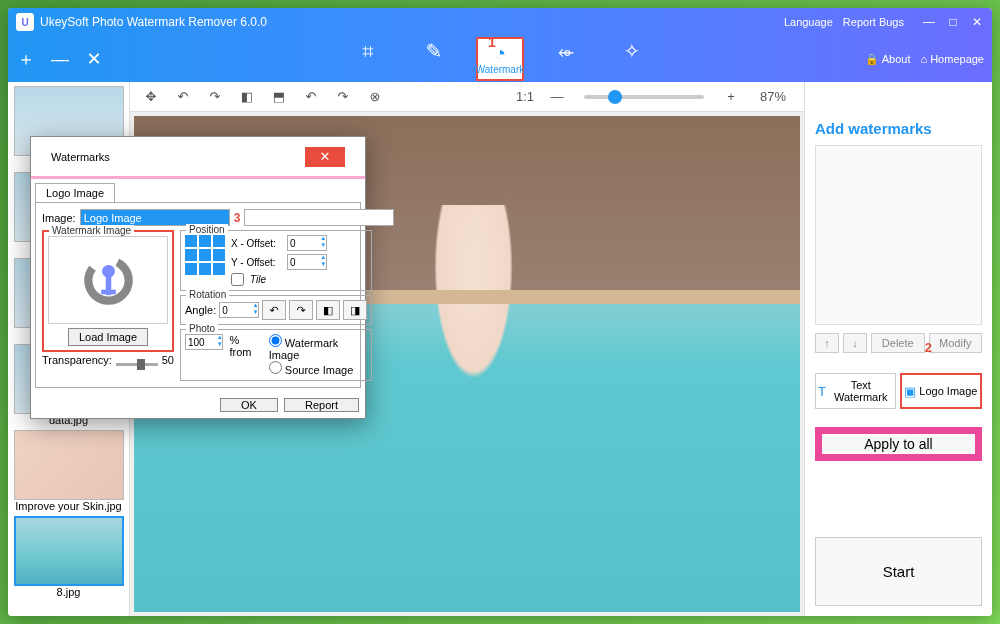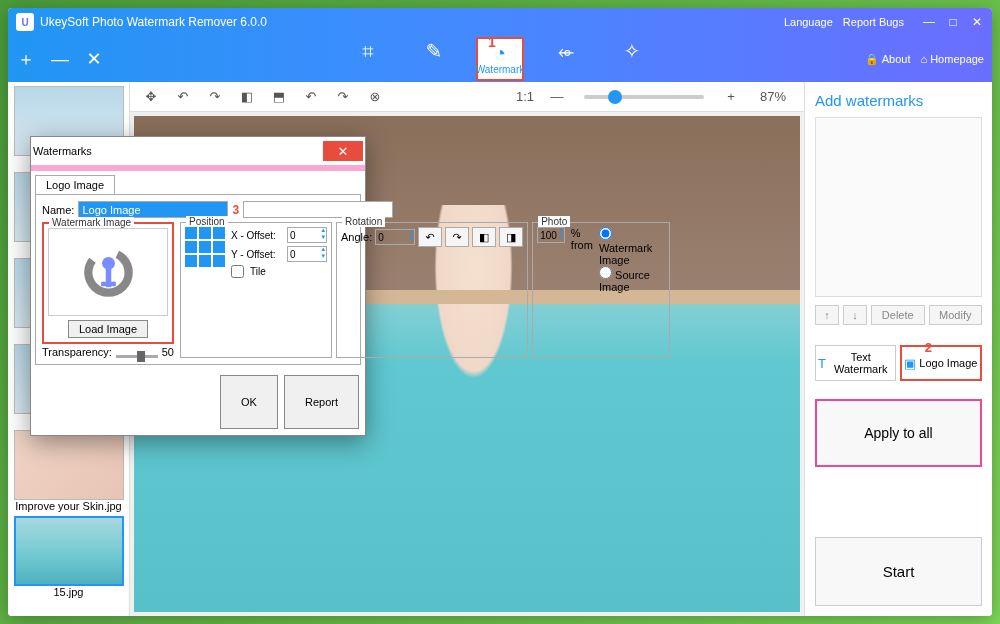--- a/index.html
+++ b/index.html
@@ -34,37 +34,37 @@
 .edit-toolbar .tbi { width: 26px; height: 22px; display: flex; align-items: center; justify-content: center; cursor: pointer; border-radius: 3px; }
 .edit-toolbar .sep { flex: 1; }
 .edit-toolbar .zoom-slider { width: 120px; height: 4px; background: #ccc; border-radius: 2px; position: relative; margin: 0 8px; }
 .edit-toolbar .zoom-slider .thumb-dot { position: absolute; left: 20%; top: -5px; width: 14px; height: 14px; background: #2196f3; border-radius: 50%; }
 .canvas-wrap { flex: 1; background: #f0f0f0; overflow: hidden; position: relative; }
 .photo { position: absolute; inset: 4px; background: linear-gradient(180deg, #b8e0d8 0%, #a8d8d8 25%, #60c8d0 50%, #58c0c8 100%); }
 .photo::before { content: ""; position: absolute; top: 0; left: 0; right: 0; height: 35%; background: linear-gradient(180deg, #8a6f5a, #9a8070); }
 .photo::after { content: ""; position: absolute; top: 35%; left: 0; right: 0; height: 3%; background: #d4b896; }
 .person { position: absolute; top: 18%; left: 38%; width: 26%; height: 62%; background: radial-gradient(ellipse at 50% 20%, #f5e0d0 0%, #f0d8c8 30%, transparent 32%); }
 .right-panel { width: 188px; border-left: 1px solid #ddd; background: #fff; display: flex; flex-direction: column; padding: 10px; gap: 8px; }
-.right-panel h3 { color: #2196f3; font-size: 15px; font-weight: normal; }
+.right-panel h3 { color: #2196f3; font-size: 15px; font-weight: bold; margin-top: 28px; }
 .wm-list { flex: 0 0 180px; border: 1px solid #ddd; background: #fafafa; }
 .wm-actions { display: flex; gap: 4px; }
 .wm-actions button { flex: 1; font-size: 11px; padding: 3px 2px; border: 1px solid #ccc; background: #f5f5f5; cursor: pointer; color: #888; }
 .wm-actions button.arrow { flex: 0 0 24px; }
 .wm-type-row { display: flex; gap: 4px; }
 .wm-type-row button { flex: 1; font-size: 11px; padding: 5px 2px; border: 1px solid #ccc; background: #fff; cursor: pointer; display: flex; align-items: center; justify-content: center; gap: 3px; }
 .wm-type-row button.selected { border: 2px solid #e74c3c; }
 .wm-type-row .ico { color: #2196f3; font-size: 13px; }
-.apply-btn { padding: 24px; border: 2px solid #ec4899; background: #f8f8f8; font-size: 14px; cursor: pointer; }
+.apply-btn { padding: 2px; border: 7px solid #ec4899; background: #f8f8f8; font-size: 14px; cursor: pointer; }
 .right-panel .spacer { flex: 1; }
 .start-btn { padding: 25px; border: 1px solid #ccc; background: #f8f8f8; font-size: 15px; cursor: pointer; }
 .annotate-2 { position: absolute; color: #e74c3c; font-size: 13px; font-weight: bold; }
 
 
 .dialog { position: absolute; top: 136px; left: 30px; width: 336px; background: #fff; border: 1px solid #888; box-shadow: 0 6px 24px rgba(0,0,0,0.4); font-size: 11px; }
-.dialog-title { height: 34px; background: #fff; border-bottom: 6px solid #f9a8d4; display: flex; align-items: center; padding: 0 2px; }
+.dialog-title { height: 42px; background: #fff; border-bottom: 3px solid #f9a8d4; display: flex; align-items: center; padding: 0 20px; }
 .dialog-title .dtext { flex: 1; }
 .dialog-title .dclose { width: 40px; height: 20px; background: #e74c3c; color: #fff; display: flex; align-items: center; justify-content: center; font-size: 13px; cursor: pointer; }
 .dialog-tabs { padding: 4px 4px 0; }
 .dialog-tab { display: inline-block; padding: 3px 10px; border: 1px solid #aaa; border-bottom: none; background: #fff; font-size: 11px; }
 .dialog-body { border: 1px solid #aaa; margin: 0 4px 4px; padding: 6px; display: flex; flex-direction: column; gap: 4px; }
 .d-row { display: flex; align-items: center; gap: 4px; }
 .d-row label.k { width: 50px; }
 .d-row input[type=text] { flex: 1; border: 1px solid #aaa; padding: 1px 3px; font-size: 11px; height: 17px; }
 .d-row input.highlight { background: #2196f3; color: #fff; }
 .d-cols { display: flex; gap: 6px; }
@@ -81,21 +81,21 @@
 .pos-right .pr-row { display: flex; align-items: center; gap: 6px; }
 .pos-right label { width: 50px; font-size: 10px; }
 .spin { width: 40px; height: 16px; border: 1px solid #aaa; display: flex; align-items: center; padding: 0 2px; font-size: 10px; position: relative; }
 .spin::after { content: "▴\A▾"; white-space: pre; position: absolute; right: 1px; top: -2px; font-size: 7px; line-height: 7px; color: #2196f3; }
 .rot-grp { display: flex; align-items: center; gap: 3px; }
 .rot-btn { width: 24px; height: 20px; border: 1px solid #aaa; background: #f5f5f5; display: flex; align-items: center; justify-content: center; font-size: 11px; cursor: pointer; }
 .trans-row { display: flex; align-items: flex-end; gap: 4px; margin-top: 2px; }
 .trans-slider { flex: 1; height: 3px; background: #aaa; position: relative; }
 .trans-slider .tdot { position: absolute; left: 50%; top: -4px; width: 8px; height: 11px; background: #666; }
 .dialog-footer { display: flex; justify-content: flex-end; gap: 6px; padding: 6px; }
-.dialog-footer button { padding: 20px 20px; font-size: 11px; border: 1px solid #888; background: #f0f0f0; cursor: pointer; }
+.dialog-footer button { padding: 0 20px; font-size: 11px; border: 1px solid #888; background: #f0f0f0; cursor: pointer; }
 .annotate-3 { color: #e74c3c; font-size: 12px; font-weight: bold; }
 </style>
 </head>
 <body>
 
 <div class="app-window">
 
   <div class="titlebar">
     <div class="logo">U</div>
     <span>UkeySoft Photo Watermark Remover 6.0.0</span>
@@ -160,21 +160,21 @@
       <div class="thumb">
           <div class="img taj"></div>
           <div>data.jpg</div>
         </div>
       <div class="thumb">
           <div class="img face"></div>
           <div>Improve your Skin.jpg</div>
         </div>
       <div class="thumb sel">
           <div class="img pool"></div>
-          <div>15.jpg</div>
+          <div>8.jpg</div>
         </div>
     </div>
 
     <div class="edit-area">
       <div class="edit-toolbar">
         <span class="tbi">✥</span>
         <span class="tbi">↶</span>
         <span class="tbi">↷</span>
         <span class="tbi">◧</span>
         <span class="tbi">⬒</span>
@@ -228,21 +228,21 @@
 <div class="dialog">
   <div class="dialog-title">
     <span class="dtext">Watermarks</span>
     <span class="dclose">✕</span>
   </div>
   <div class="dialog-tabs">
     <span class="dialog-tab">Logo Image</span>
   </div>
   <div class="dialog-body">
     <div class="d-row">
-      <label class="k">Name:</label>
+      <label class="k">Image:</label>
       <input type="text" class="highlight" style="flex: 0 0 70px;" value="Logo Image">
       <span class="annotate-3">3</span>
       <input type="text" style="flex: 1 1 0%;">
     </div>
 
     <div class="d-cols">
 
       <div style="width:136px;">
         <div class="grp wm-img-box red-box">
           <span class="grp-title">Watermark Image</span>
@@ -258,21 +258,21 @@
         </div>
         <div class="trans-row">
           <span>Transparency:</span>
           <div class="trans-slider">
               <div class="tdot"></div>
             </div>
           <span>50</span>
         </div>
       </div>
 
-      <div style="flex:1; display:flex; flex-direction:row; gap:4px;">
+      <div style="flex:1; display:flex; flex-direction:column; gap:4px;">
         <div class="grp">
           <span class="grp-title">Position</span>
           <div style="display:flex;">
             <div class="pos-grid">
               <span></span>
                 <span></span>
                 <span></span>
                 <span></span>
                 <span></span>
                 <span></span>
@@ -284,21 +284,21 @@
               <div class="pr-row">
                   <label>X - Offset:</label>
                   <div class="spin">0</div>
                 </div>
               <div class="pr-row">
                   <label>Y - Offset:</label>
                   <div class="spin">0</div>
                 </div>
               <div class="pr-row">
                   <input type="checkbox" style="">
-                  <label style="width:auto;">Tile</label>
+                  <label style="width:auto;font-style:italic;">Tile</label>
                 </div>
             </div>
           </div>
         </div>
         <div class="grp">
           <span class="grp-title">Rotation</span>
           <div class="rot-grp">
             <label>Angle:</label>
             <div class="spin">0</div>
             <span class="rot-btn">↶</span>

